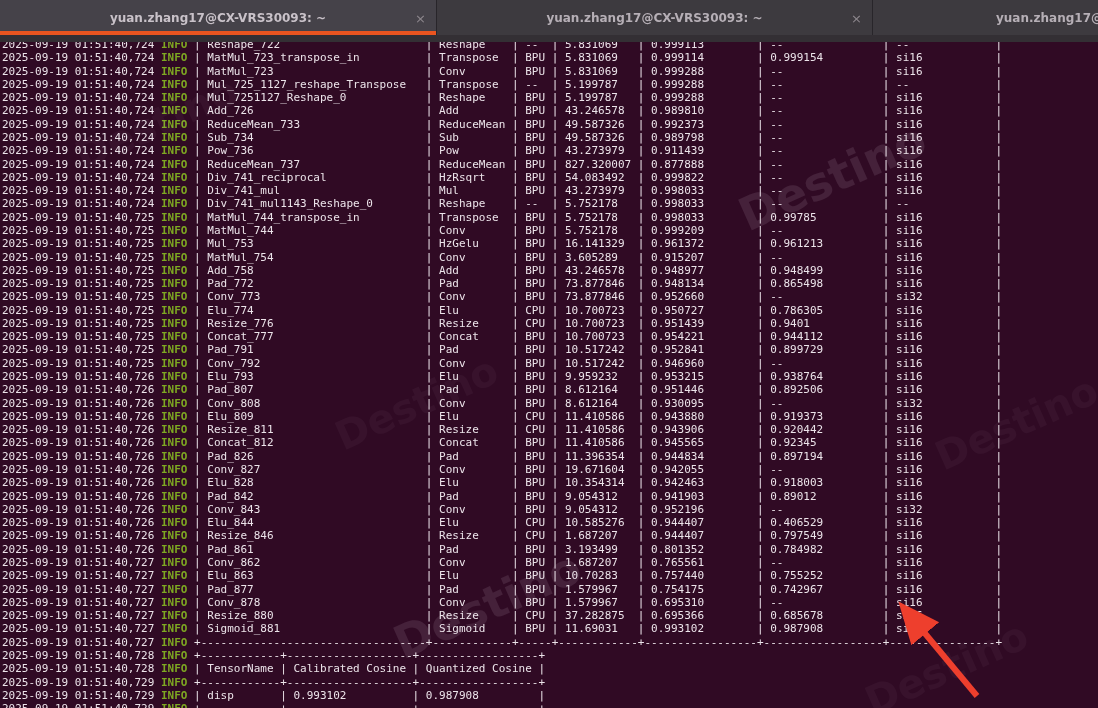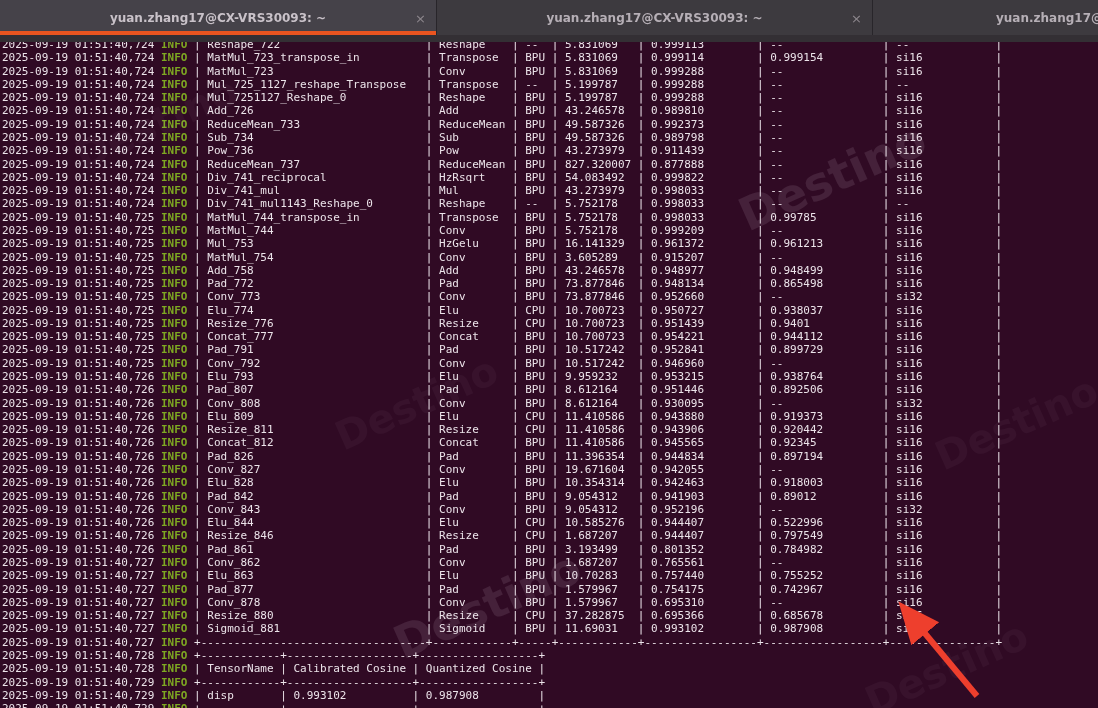--- a/index.html
+++ b/index.html
@@ -80,37 +80,37 @@
     <div class="line"><span class="ts">2025-09-19 01:51:40,724 </span><span class="lvl">INFO</span><span class="txt"> | Div_741_reciprocal               | HzRsqrt    | BPU | 54.083492  | 0.999822        | --               | si16           |</span></div>
     <div class="line"><span class="ts">2025-09-19 01:51:40,724 </span><span class="lvl">INFO</span><span class="txt"> | Div_741_mul                      | Mul        | BPU | 43.273979  | 0.998033        | --               | si16           |</span></div>
     <div class="line"><span class="ts">2025-09-19 01:51:40,724 </span><span class="lvl">INFO</span><span class="txt"> | Div_741_mul1143_Reshape_0        | Reshape    | --  | 5.752178   | 0.998033        | --               | --             |</span></div>
     <div class="line"><span class="ts">2025-09-19 01:51:40,725 </span><span class="lvl">INFO</span><span class="txt"> | MatMul_744_transpose_in          | Transpose  | BPU | 5.752178   | 0.998033        | 0.99785          | si16           |</span></div>
     <div class="line"><span class="ts">2025-09-19 01:51:40,725 </span><span class="lvl">INFO</span><span class="txt"> | MatMul_744                       | Conv       | BPU | 5.752178   | 0.999209        | --               | si16           |</span></div>
     <div class="line"><span class="ts">2025-09-19 01:51:40,725 </span><span class="lvl">INFO</span><span class="txt"> | Mul_753                          | HzGelu     | BPU | 16.141329  | 0.961372        | 0.961213         | si16           |</span></div>
     <div class="line"><span class="ts">2025-09-19 01:51:40,725 </span><span class="lvl">INFO</span><span class="txt"> | MatMul_754                       | Conv       | BPU | 3.605289   | 0.915207        | --               | si16           |</span></div>
     <div class="line"><span class="ts">2025-09-19 01:51:40,725 </span><span class="lvl">INFO</span><span class="txt"> | Add_758                          | Add        | BPU | 43.246578  | 0.948977        | 0.948499         | si16           |</span></div>
     <div class="line"><span class="ts">2025-09-19 01:51:40,725 </span><span class="lvl">INFO</span><span class="txt"> | Pad_772                          | Pad        | BPU | 73.877846  | 0.948134        | 0.865498         | si16           |</span></div>
     <div class="line"><span class="ts">2025-09-19 01:51:40,725 </span><span class="lvl">INFO</span><span class="txt"> | Conv_773                         | Conv       | BPU | 73.877846  | 0.952660        | --               | si32           |</span></div>
-    <div class="line"><span class="ts">2025-09-19 01:51:40,725 </span><span class="lvl">INFO</span><span class="txt"> | Elu_774                          | Elu        | CPU | 10.700723  | 0.950727        | 0.938037         | si16           |</span></div>
+    <div class="line"><span class="ts">2025-09-19 01:51:40,725 </span><span class="lvl">INFO</span><span class="txt"> | Elu_774                          | Elu        | CPU | 10.700723  | 0.950727        | 0.786305         | si16           |</span></div>
     <div class="line"><span class="ts">2025-09-19 01:51:40,725 </span><span class="lvl">INFO</span><span class="txt"> | Resize_776                       | Resize     | CPU | 10.700723  | 0.951439        | 0.9401           | si16           |</span></div>
     <div class="line"><span class="ts">2025-09-19 01:51:40,725 </span><span class="lvl">INFO</span><span class="txt"> | Concat_777                       | Concat     | BPU | 10.700723  | 0.954221        | 0.944112         | si16           |</span></div>
     <div class="line"><span class="ts">2025-09-19 01:51:40,725 </span><span class="lvl">INFO</span><span class="txt"> | Pad_791                          | Pad        | BPU | 10.517242  | 0.952841        | 0.899729         | si16           |</span></div>
     <div class="line"><span class="ts">2025-09-19 01:51:40,725 </span><span class="lvl">INFO</span><span class="txt"> | Conv_792                         | Conv       | BPU | 10.517242  | 0.946960        | --               | si16           |</span></div>
     <div class="line"><span class="ts">2025-09-19 01:51:40,726 </span><span class="lvl">INFO</span><span class="txt"> | Elu_793                          | Elu        | BPU | 9.959232   | 0.953215        | 0.938764         | si16           |</span></div>
     <div class="line"><span class="ts">2025-09-19 01:51:40,726 </span><span class="lvl">INFO</span><span class="txt"> | Pad_807                          | Pad        | BPU | 8.612164   | 0.951446        | 0.892506         | si16           |</span></div>
     <div class="line"><span class="ts">2025-09-19 01:51:40,726 </span><span class="lvl">INFO</span><span class="txt"> | Conv_808                         | Conv       | BPU | 8.612164   | 0.930095        | --               | si32           |</span></div>
     <div class="line"><span class="ts">2025-09-19 01:51:40,726 </span><span class="lvl">INFO</span><span class="txt"> | Elu_809                          | Elu        | CPU | 11.410586  | 0.943880        | 0.919373         | si16           |</span></div>
     <div class="line"><span class="ts">2025-09-19 01:51:40,726 </span><span class="lvl">INFO</span><span class="txt"> | Resize_811                       | Resize     | CPU | 11.410586  | 0.943906        | 0.920442         | si16           |</span></div>
     <div class="line"><span class="ts">2025-09-19 01:51:40,726 </span><span class="lvl">INFO</span><span class="txt"> | Concat_812                       | Concat     | BPU | 11.410586  | 0.945565        | 0.92345          | si16           |</span></div>
     <div class="line"><span class="ts">2025-09-19 01:51:40,726 </span><span class="lvl">INFO</span><span class="txt"> | Pad_826                          | Pad        | BPU | 11.396354  | 0.944834        | 0.897194         | si16           |</span></div>
     <div class="line"><span class="ts">2025-09-19 01:51:40,726 </span><span class="lvl">INFO</span><span class="txt"> | Conv_827                         | Conv       | BPU | 19.671604  | 0.942055        | --               | si16           |</span></div>
     <div class="line"><span class="ts">2025-09-19 01:51:40,726 </span><span class="lvl">INFO</span><span class="txt"> | Elu_828                          | Elu        | BPU | 10.354314  | 0.942463        | 0.918003         | si16           |</span></div>
     <div class="line"><span class="ts">2025-09-19 01:51:40,726 </span><span class="lvl">INFO</span><span class="txt"> | Pad_842                          | Pad        | BPU | 9.054312   | 0.941903        | 0.89012          | si16           |</span></div>
     <div class="line"><span class="ts">2025-09-19 01:51:40,726 </span><span class="lvl">INFO</span><span class="txt"> | Conv_843                         | Conv       | BPU | 9.054312   | 0.952196        | --               | si32           |</span></div>
-    <div class="line"><span class="ts">2025-09-19 01:51:40,726 </span><span class="lvl">INFO</span><span class="txt"> | Elu_844                          | Elu        | CPU | 10.585276  | 0.944407        | 0.522996         | si16           |</span></div>
+    <div class="line"><span class="ts">2025-09-19 01:51:40,726 </span><span class="lvl">INFO</span><span class="txt"> | Elu_844                          | Elu        | CPU | 10.585276  | 0.944407        | 0.406529         | si16           |</span></div>
     <div class="line"><span class="ts">2025-09-19 01:51:40,726 </span><span class="lvl">INFO</span><span class="txt"> | Resize_846                       | Resize     | CPU | 1.687207   | 0.944407        | 0.797549         | si16           |</span></div>
     <div class="line"><span class="ts">2025-09-19 01:51:40,726 </span><span class="lvl">INFO</span><span class="txt"> | Pad_861                          | Pad        | BPU | 3.193499   | 0.801352        | 0.784982         | si16           |</span></div>
     <div class="line"><span class="ts">2025-09-19 01:51:40,727 </span><span class="lvl">INFO</span><span class="txt"> | Conv_862                         | Conv       | BPU | 1.687207   | 0.765561        | --               | si16           |</span></div>
     <div class="line"><span class="ts">2025-09-19 01:51:40,727 </span><span class="lvl">INFO</span><span class="txt"> | Elu_863                          | Elu        | BPU | 10.70283   | 0.757440        | 0.755252         | si16           |</span></div>
     <div class="line"><span class="ts">2025-09-19 01:51:40,727 </span><span class="lvl">INFO</span><span class="txt"> | Pad_877                          | Pad        | BPU | 1.579967   | 0.754175        | 0.742967         | si16           |</span></div>
     <div class="line"><span class="ts">2025-09-19 01:51:40,727 </span><span class="lvl">INFO</span><span class="txt"> | Conv_878                         | Conv       | BPU | 1.579967   | 0.695310        | --               | si16           |</span></div>
     <div class="line"><span class="ts">2025-09-19 01:51:40,727 </span><span class="lvl">INFO</span><span class="txt"> | Resize_880                       | Resize     | CPU | 37.282875  | 0.695366        | 0.685678         | si16           |</span></div>
     <div class="line"><span class="ts">2025-09-19 01:51:40,727 </span><span class="lvl">INFO</span><span class="txt"> | Sigmoid_881                      | Sigmoid    | BPU | 11.69031   | 0.993102        | 0.987908         | si16           |</span></div>
     <div class="line"><span class="ts">2025-09-19 01:51:40,727 </span><span class="lvl">INFO</span><span class="txt"> +----------------------------------+------------+-----+------------+-----------------+------------------+----------------+</span></div>
     <div class="line"><span class="ts">2025-09-19 01:51:40,728 </span><span class="lvl">INFO</span><span class="txt"> +------------+-------------------+------------------+</span></div>

